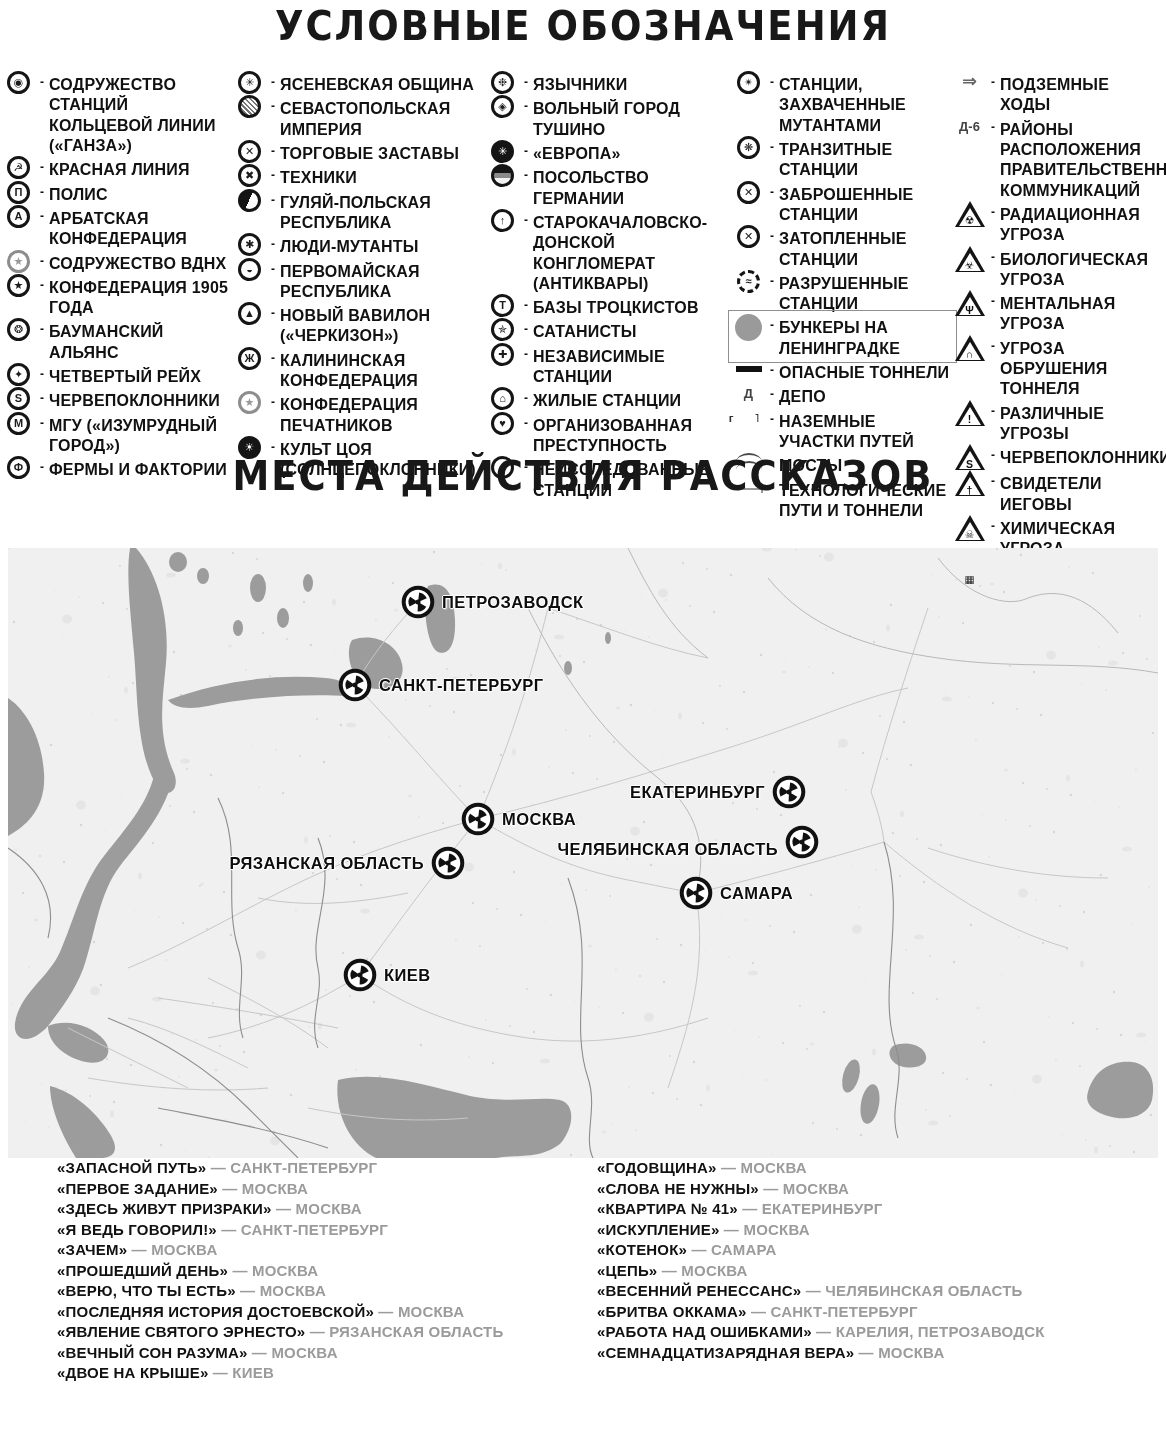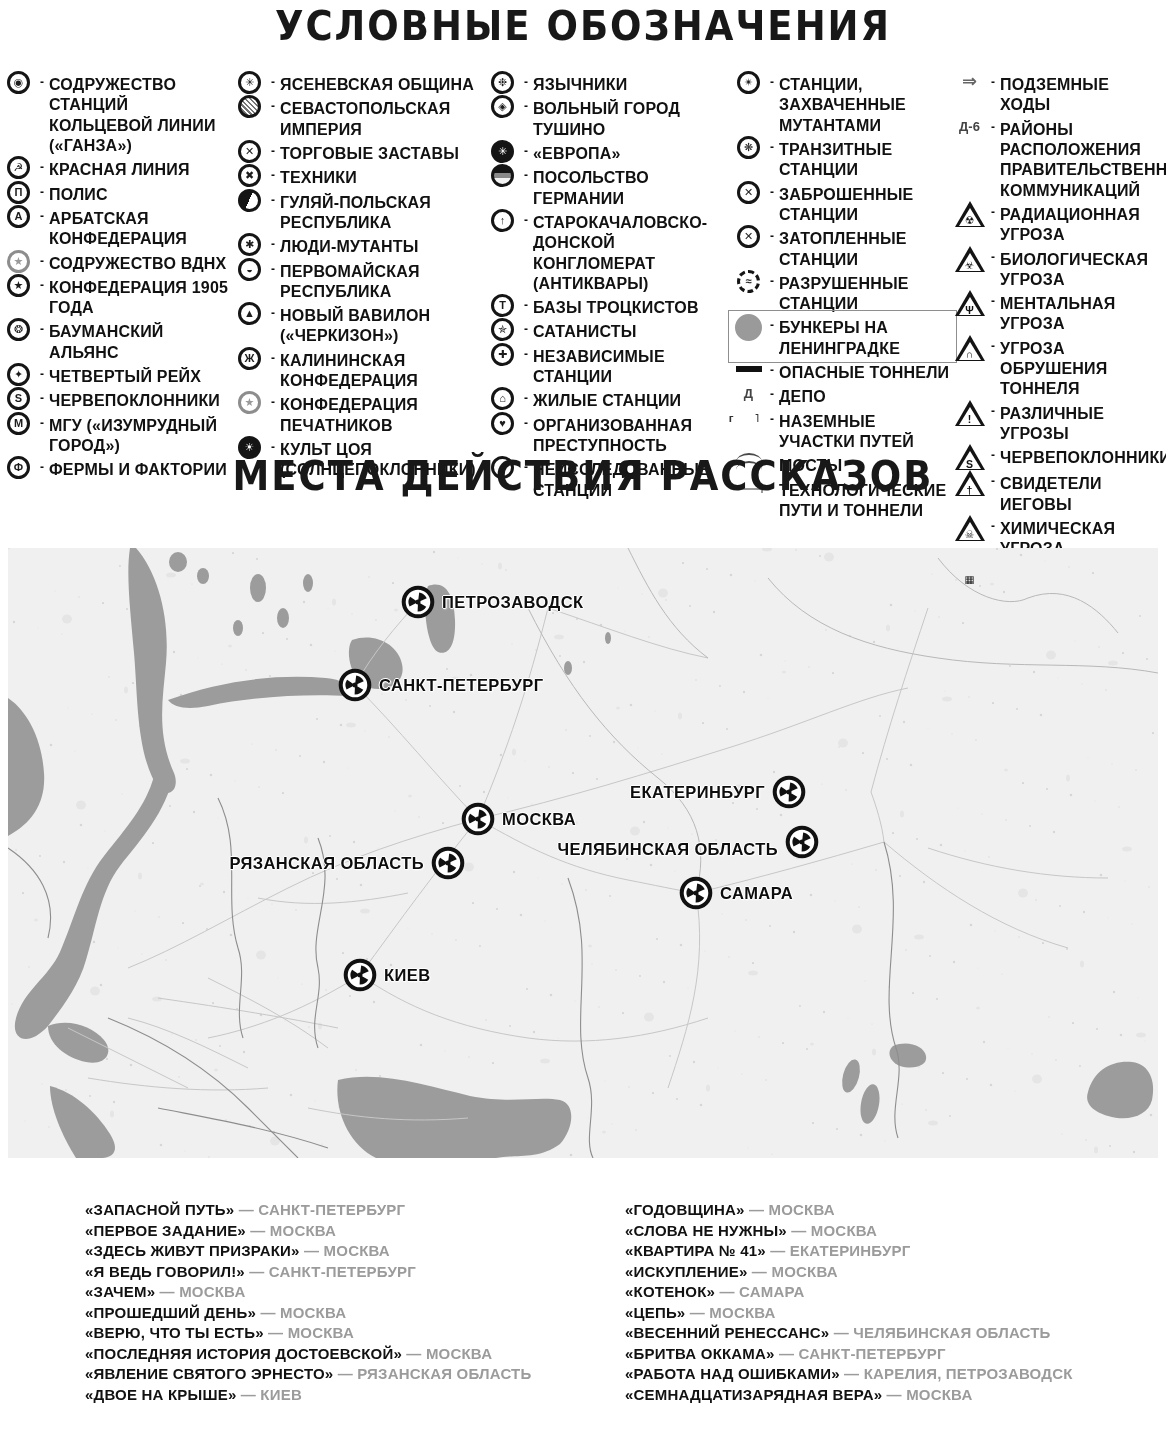--- a/index.html
+++ b/index.html
@@ -47,21 +47,21 @@
   .icoarrow{font-weight:bold;font-size:18px;color:#666;line-height:1;padding-top:1px}
   
   #map-title{margin-top:60px}
   #map-wrap{position:relative;margin:52px 8px 0;width:1068px;height:610px}
   svg.map{position:absolute;left:0;top:0}
   .marker{position:absolute;display:flex;align-items:center;gap:7px}
   .marker .mlabel{font-weight:bold;font-size:16.5px;letter-spacing:0.4px;white-space:nowrap;color:#0d0d0d;
        text-shadow:0 1px 0 #fff,0 -1px 0 #fff,1px 0 0 #fff,-1px 0 0 #fff,1px 1px 2px #fff}
   .rad{width:34px;height:34px;flex:none;display:block}
   
-  #stories{display:flex;margin-top:42px;padding-left:85px}
+  #stories{display:flex;padding-left:57px}
   .scol{list-style:none;margin:0;padding:0}
   .scol.left{width:540px}
   .scol.right{width:530px}
   .scol li{font-weight:bold;font-size:15px;line-height:20.5px;letter-spacing:0.2px;white-space:nowrap}
   .sloc{color:#9b9b9b}
 </style>
 </head>
 <body>
 
 <svg width="0" height="0" style="position:absolute" aria-hidden="true">
@@ -1107,20 +1107,21 @@
   <ul class="scol left" id="stories-left">
       <li><span class="stitle">«ЗАПАСНОЙ ПУТЬ»</span><span class="sloc"> — САНКТ-ПЕТЕРБУРГ</span></li>
       <li><span class="stitle">«ПЕРВОЕ ЗАДАНИЕ»</span><span class="sloc"> — МОСКВА</span></li>
       <li><span class="stitle">«ЗДЕСЬ ЖИВУТ ПРИЗРАКИ»</span><span class="sloc"> — МОСКВА</span></li>
       <li><span class="stitle">«Я ВЕДЬ ГОВОРИЛ!»</span><span class="sloc"> — САНКТ-ПЕТЕРБУРГ</span></li>
       <li><span class="stitle">«ЗАЧЕМ»</span><span class="sloc"> — МОСКВА</span></li>
       <li><span class="stitle">«ПРОШЕДШИЙ ДЕНЬ»</span><span class="sloc"> — МОСКВА</span></li>
       <li><span class="stitle">«ВЕРЮ, ЧТО ТЫ ЕСТЬ»</span><span class="sloc"> — МОСКВА</span></li>
       <li><span class="stitle">«ПОСЛЕДНЯЯ ИСТОРИЯ ДОСТОЕВСКОЙ»</span><span class="sloc"> — МОСКВА</span></li>
       <li><span class="stitle">«ЯВЛЕНИЕ СВЯТОГО ЭРНЕСТО»</span><span class="sloc"> — РЯЗАНСКАЯ ОБЛАСТЬ</span></li>
+      <li><span class="stitle">«ВЕЧНЫЙ СОН РАЗУМА»</span><span class="sloc"> — МОСКВА</span></li>
       <li><span class="stitle">«ДВОЕ НА КРЫШЕ»</span><span class="sloc"> — КИЕВ</span></li>
     </ul>
   <ul class="scol right" id="stories-right">
       <li><span class="stitle">«ГОДОВЩИНА»</span><span class="sloc"> — МОСКВА</span></li>
       <li><span class="stitle">«СЛОВА НЕ НУЖНЫ»</span><span class="sloc"> — МОСКВА</span></li>
       <li><span class="stitle">«КВАРТИРА № 41»</span><span class="sloc"> — ЕКАТЕРИНБУРГ</span></li>
       <li><span class="stitle">«ИСКУПЛЕНИЕ»</span><span class="sloc"> — МОСКВА</span></li>
       <li><span class="stitle">«КОТЕНОК»</span><span class="sloc"> — САМАРА</span></li>
       <li><span class="stitle">«ЦЕПЬ»</span><span class="sloc"> — МОСКВА</span></li>
       <li><span class="stitle">«ВЕСЕННИЙ РЕНЕССАНС»</span><span class="sloc"> — ЧЕЛЯБИНСКАЯ ОБЛАСТЬ</span></li>

